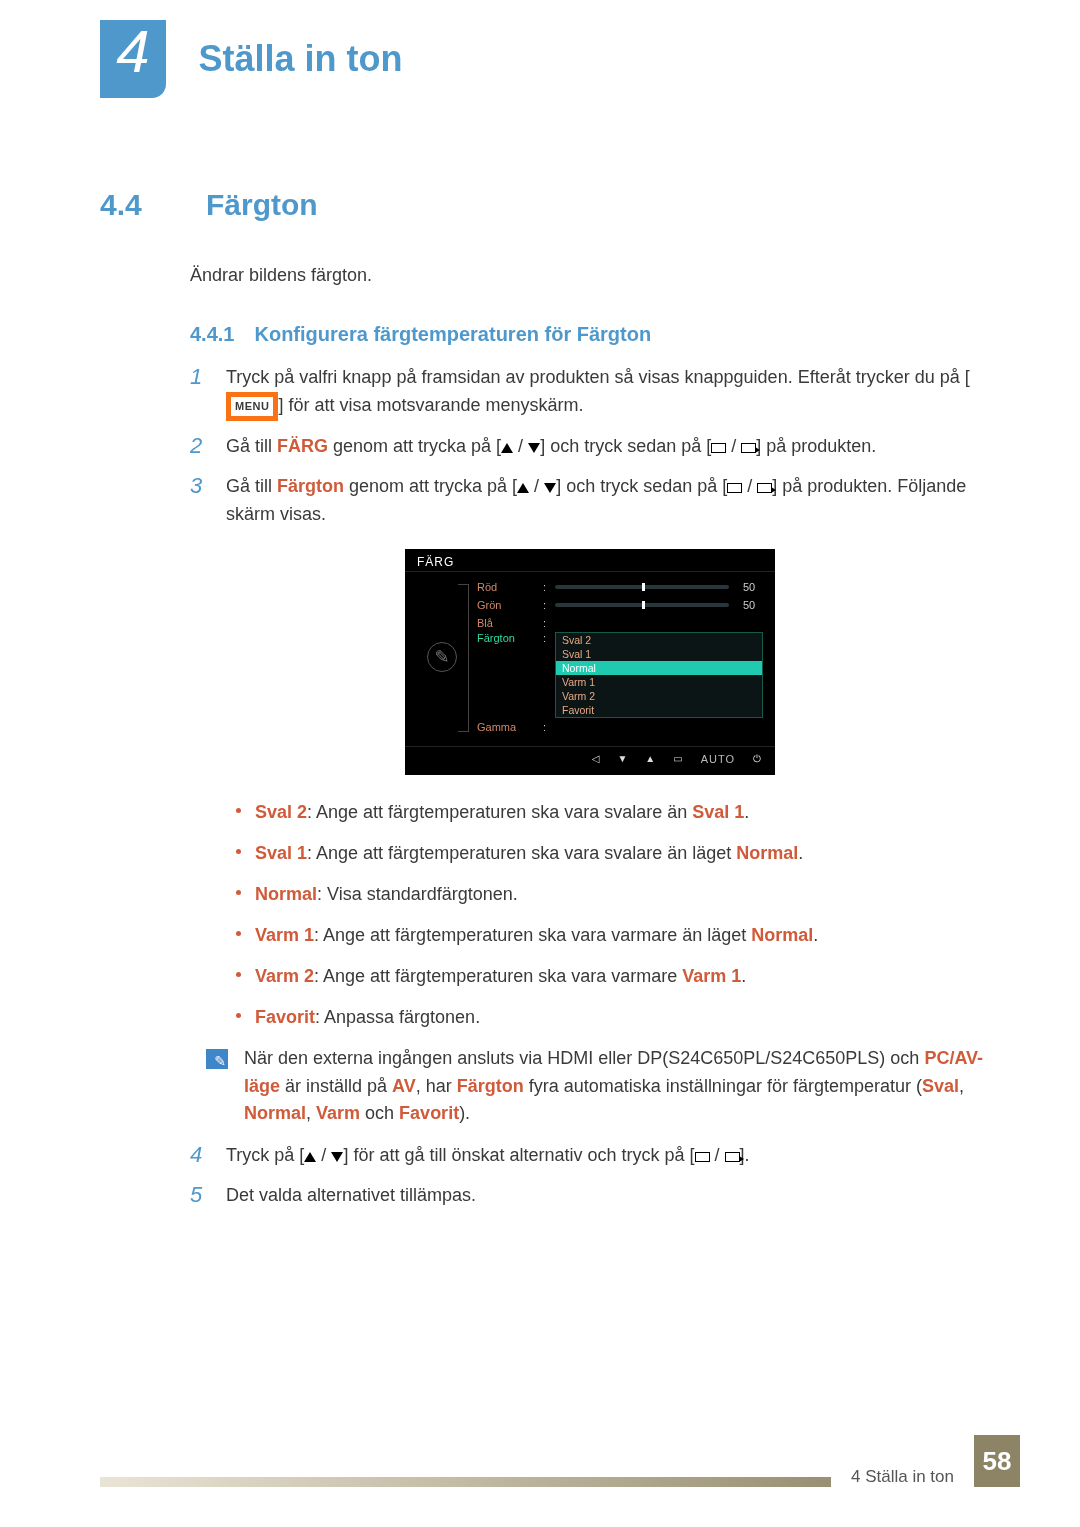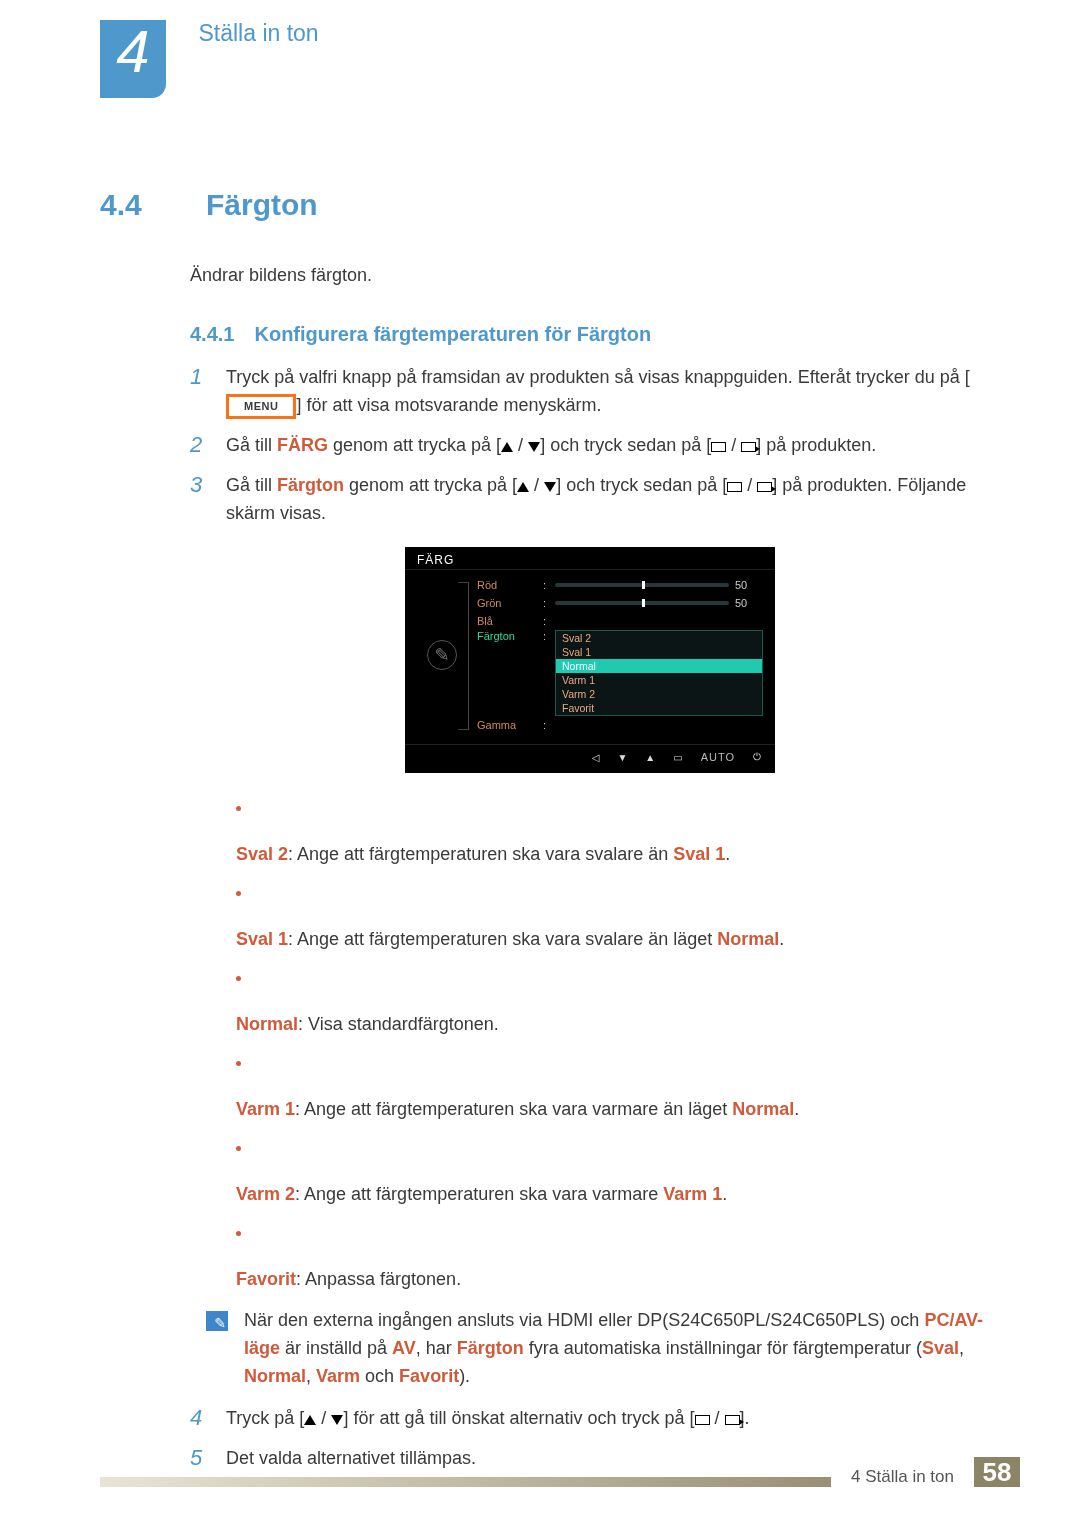--- a/index.html
+++ b/index.html
@@ -29,25 +29,26 @@
     font-size: 60px;
     font-weight: 300;
     justify-content: center;
     line-height: 1;
     padding-top: 2px;
     font-style: italic;
     vertical-align: top;
   }
   .chapter-title {
     display: inline-block;
-    font-size: 23px;
-    font-weight: 400;
+    font-size: 36px;
+    font-weight: 700;
     color: #4e98cc;
     margin-left: 28px;
     vertical-align: top;
+    margin-top: 18px;
   }
   .section {
     margin-top: 90px;
     margin-left: 0;
   }
   .h2-row {
     display: flex;
     gap: 46px;
     color: #4e98cc;
     font-size: 30px;
@@ -77,24 +78,24 @@
     font-style: italic;
     color: #4e98cc;
     font-size: 22px;
     min-width: 14px;
   }
   .step-text { font-size: 18px; line-height: 1.55; flex: 1; }
   .kw  { color: #d05b3a; font-weight: 700; }
   .kw2 { color: #d05b3a; font-weight: 700; }
   .btn-label {
     display: inline-block;
-    border: 3px solid #f97316;
+    border: 5px solid #f97316;
     font-size: 11px;
     font-weight: 700;
-    padding: 1px 15px;
+    padding: 1px 4px;
     vertical-align: 1px;
     letter-spacing: 0.5px;
     font-family: Arial, sans-serif;
   }
   .icon-tri-up, .icon-tri-down {
     display:inline-block; width:0; height:0; vertical-align: -1px;
   }
   .icon-tri-up   { border-left:6px solid transparent; border-right:6px solid transparent; border-bottom:10px solid #000; }
   .icon-tri-down { border-left:6px solid transparent; border-right:6px solid transparent; border-top:10px solid #000; }
   .icon-src-a, .icon-src-b {
@@ -143,36 +144,36 @@
   .osd-label { width: 60px; color:#d08868; }
   .osd-label.active { color:#2fd9a4; }
   .osd-colon { width:6px; color:#ccc; }
   .osd-slider {
     flex:1; height:4px; background:#28373b;
     position:relative; border-radius:2px;
   }
   .osd-slider::after{
     content:""; position:absolute; left:50%; top:-2px; width:3px; height:8px; background:#fff;
   }
-  .osd-val { width:28px; text-align:left; color:#ccc; }
+  .osd-val { width:28px; text-align:center; color:#ccc; }
   .osd-dropdown {
     flex:1; border:1px solid #135a4a; background:#0b1516;
   }
   .osd-dd-item { padding:1px 6px; color:#e8a884; font-size:10.5px; }
   .osd-dd-item.sel { background:#1fcab0; color:#fff; }
   .osd-toolbar {
     display:flex; justify-content:flex-end; gap:18px;
     border-top:1px solid #222; padding: 6px 14px 2px;
     color:#bbb; font-size:10px; align-items:center;
   }
   .tb-icon { color:#ddd; }
   .tb-auto { font-size:11px; letter-spacing:1px; }
   
   .bullets { margin-left: 46px; margin-top: 6px; }
-  .bullet-row { display:flex; gap:30px; margin-bottom: 14px; flex-direction: column; }
+  .bullet-row { display:flex; gap:14px; margin-bottom: 14px; }
   .bullet-dot {
     width:5px; height:5px; border-radius:50%; background:#d05b3a; margin-top:9px; flex-shrink:0;
   }
   .bullet-text { font-size:18px; line-height:1.5; }
   
   .note-row {
     display:flex; gap:16px; margin-left:16px; margin-top:10px; margin-bottom:14px;
   }
   .note-icon {
     width:22px; height:20px; background:#3e86c7;
@@ -184,21 +185,21 @@
   .footer {
     position:absolute; bottom:40px; left:100px; right:60px;
     display:flex; align-items:flex-end; gap:20px;
   }
   .footer-bar {
     flex:1; height:10px;
     background: linear-gradient(to right, #e9e4d5 0%, #999073 100%);
   }
   .footer-label { font-size:17px; color:#555; }
   .footer-page {
-    width:46px; height:30px; background:#8d8365; color:#fff;
+    width:46px; height:52px; background:#8d8365; color:#fff;
     display:flex; align-items:center; justify-content:center;
     font-size:26px; font-weight:700;
   }
 </style>
 </head>
 <body>
 
 <div class="page">
 
   <div>

